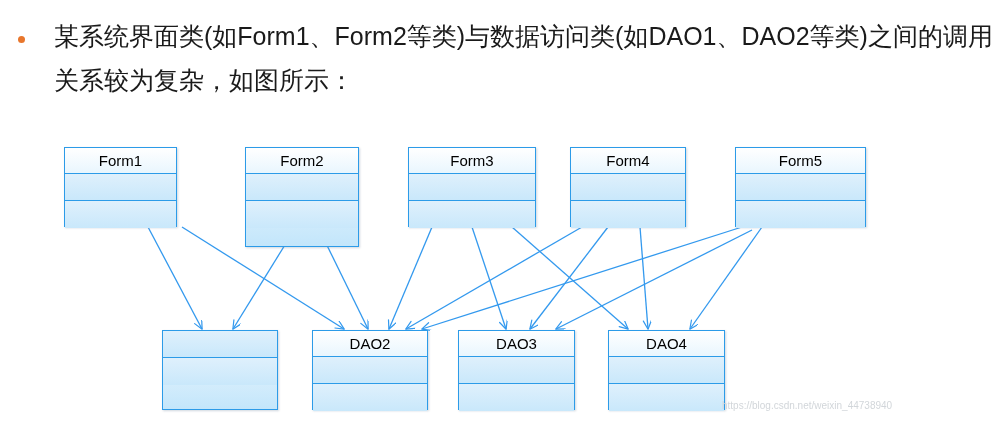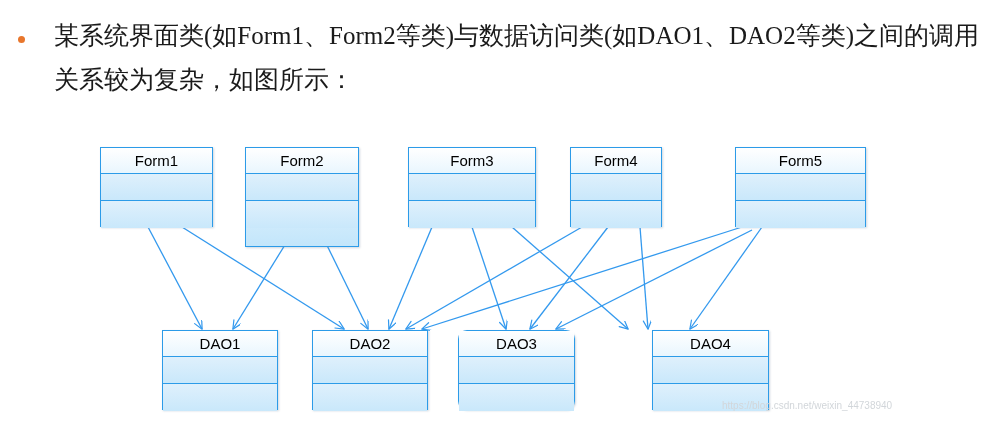--- a/index.html
+++ b/index.html
@@ -39,21 +39,21 @@
   }
   .bullet-text {
     position: absolute;
     left: 40px;
     top: 0;
     width: 945px;
     font-size: 25px;
     line-height: 44px;
     color: #1a1a1a;
     letter-spacing: 0px;
-    font-family: Liberation Serif, serif;
+    font-family: Liberation Sans, sans-serif;
     white-space: pre-wrap;
   }
   
   #diagram {
     position: absolute;
     left: 0;
     top: 130px;
     width: 1003px;
     height: 299px;
   }
@@ -127,61 +127,60 @@
           <line x1="512" y1="97" x2="628" y2="199" marker-end="url(#ah)"></line>
           <line x1="582" y1="97" x2="406" y2="199" marker-end="url(#ah)"></line>
           <line x1="608" y1="97" x2="530" y2="199" marker-end="url(#ah)"></line>
           <line x1="640" y1="97" x2="648" y2="199" marker-end="url(#ah)"></line>
           <line x1="742" y1="97" x2="422" y2="199" marker-end="url(#ah)"></line>
           <line x1="752" y1="100" x2="556" y2="199" marker-end="url(#ah)"></line>
           <line x1="762" y1="97" x2="690" y2="199" marker-end="url(#ah)"></line>
         </g>
     </svg>
     <div id="boxes">
-        <div class="uml-box" style="left: 100px; top: 17px; width: 113px; height: 80px;">
+        <div class="uml-box" style="left: 64px; top: 17px; width: 113px; height: 80px;">
           <div class="uml-title">Form1</div>
           <div class="uml-row first"></div>
           <div class="uml-row"></div>
         </div>
         <div class="uml-box" style="left: 245px; top: 17px; width: 114px; height: 100px;">
           <div class="uml-title">Form2</div>
           <div class="uml-row first"></div>
           <div class="uml-row"></div>
         </div>
         <div class="uml-box" style="left: 408px; top: 17px; width: 128px; height: 80px;">
           <div class="uml-title">Form3</div>
           <div class="uml-row first"></div>
           <div class="uml-row"></div>
         </div>
-        <div class="uml-box" style="left: 570px; top: 17px; width: 92px; height: 80px;">
+        <div class="uml-box" style="left: 570px; top: 17px; width: 116px; height: 80px;">
           <div class="uml-title">Form4</div>
           <div class="uml-row first"></div>
           <div class="uml-row"></div>
         </div>
         <div class="uml-box" style="left: 735px; top: 17px; width: 131px; height: 80px;">
           <div class="uml-title">Form5</div>
           <div class="uml-row first"></div>
           <div class="uml-row"></div>
         </div>
         <div class="uml-box" style="left: 162px; top: 200px; width: 116px; height: 80px;">
-          <div class="uml-title">DAO1</div>
           <div class="uml-row first"></div>
           <div class="uml-row"></div>
         </div>
         <div class="uml-box" style="left: 312px; top: 200px; width: 116px; height: 80px;">
           <div class="uml-title">DAO2</div>
           <div class="uml-row first"></div>
           <div class="uml-row"></div>
         </div>
-        <div class="uml-box" style="left: 458px; top: 200px; width: 117px; height: 80px; border-radius: 9px;">
+        <div class="uml-box" style="left: 458px; top: 200px; width: 117px; height: 80px;">
           <div class="uml-title">DAO3</div>
           <div class="uml-row first"></div>
           <div class="uml-row"></div>
         </div>
-        <div class="uml-box" style="left: 608px; top: 200px; width: 117px; height: 80px; margin-left: 44px;">
+        <div class="uml-box" style="left: 608px; top: 200px; width: 117px; height: 80px;">
           <div class="uml-title">DAO4</div>
           <div class="uml-row first"></div>
           <div class="uml-row"></div>
         </div>
       </div>
   </div>
 
   <div class="watermark">https://blog.csdn.net/weixin_44738940</div>
 </div>
 

